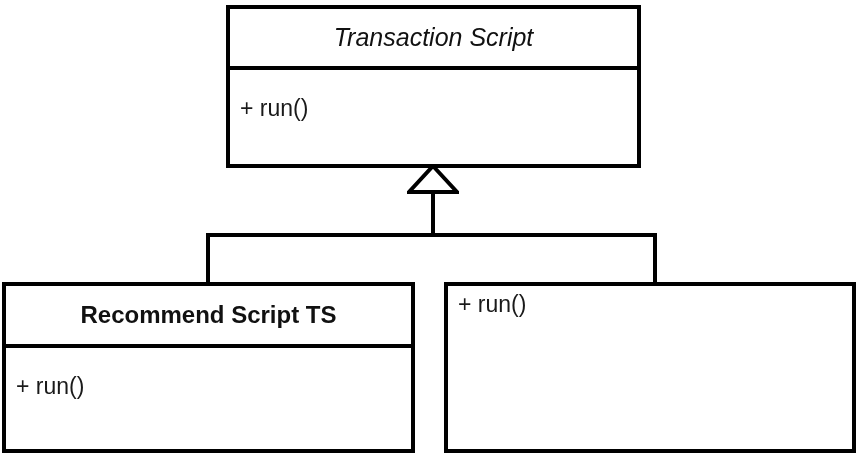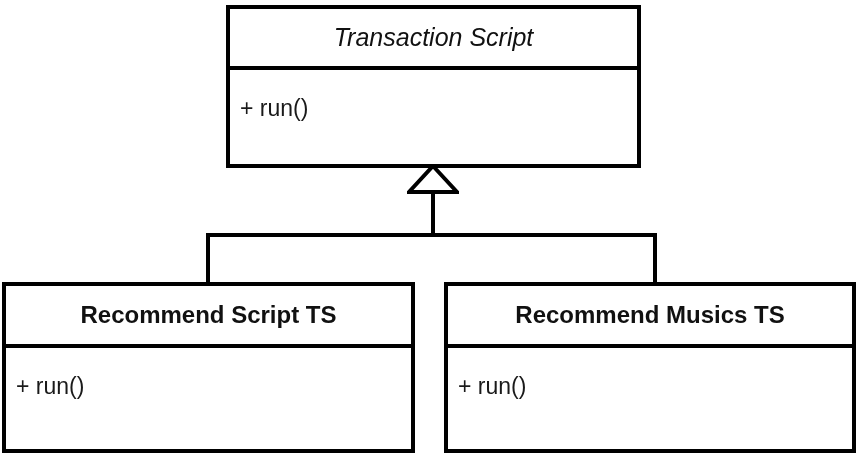--- a/index.html
+++ b/index.html
@@ -145,19 +145,18 @@
   <div class="conn" id="conn-drop-1"></div>
 
   <div class="uml-class" id="child-class-0">
     <div class="uml-header concrete">Recommend Script TS</div>
     <div class="uml-members">
       <div class="uml-member">+ run()</div>
     </div>
   </div>
 
   <div class="uml-class" id="child-class-1">
-    <div class="uml-header concrete">Recommend Musics TS</div>
     <div class="uml-members">
       <div class="uml-member">+ run()</div>
     </div>
   </div>
 
 </div>
 
 </body></html>

